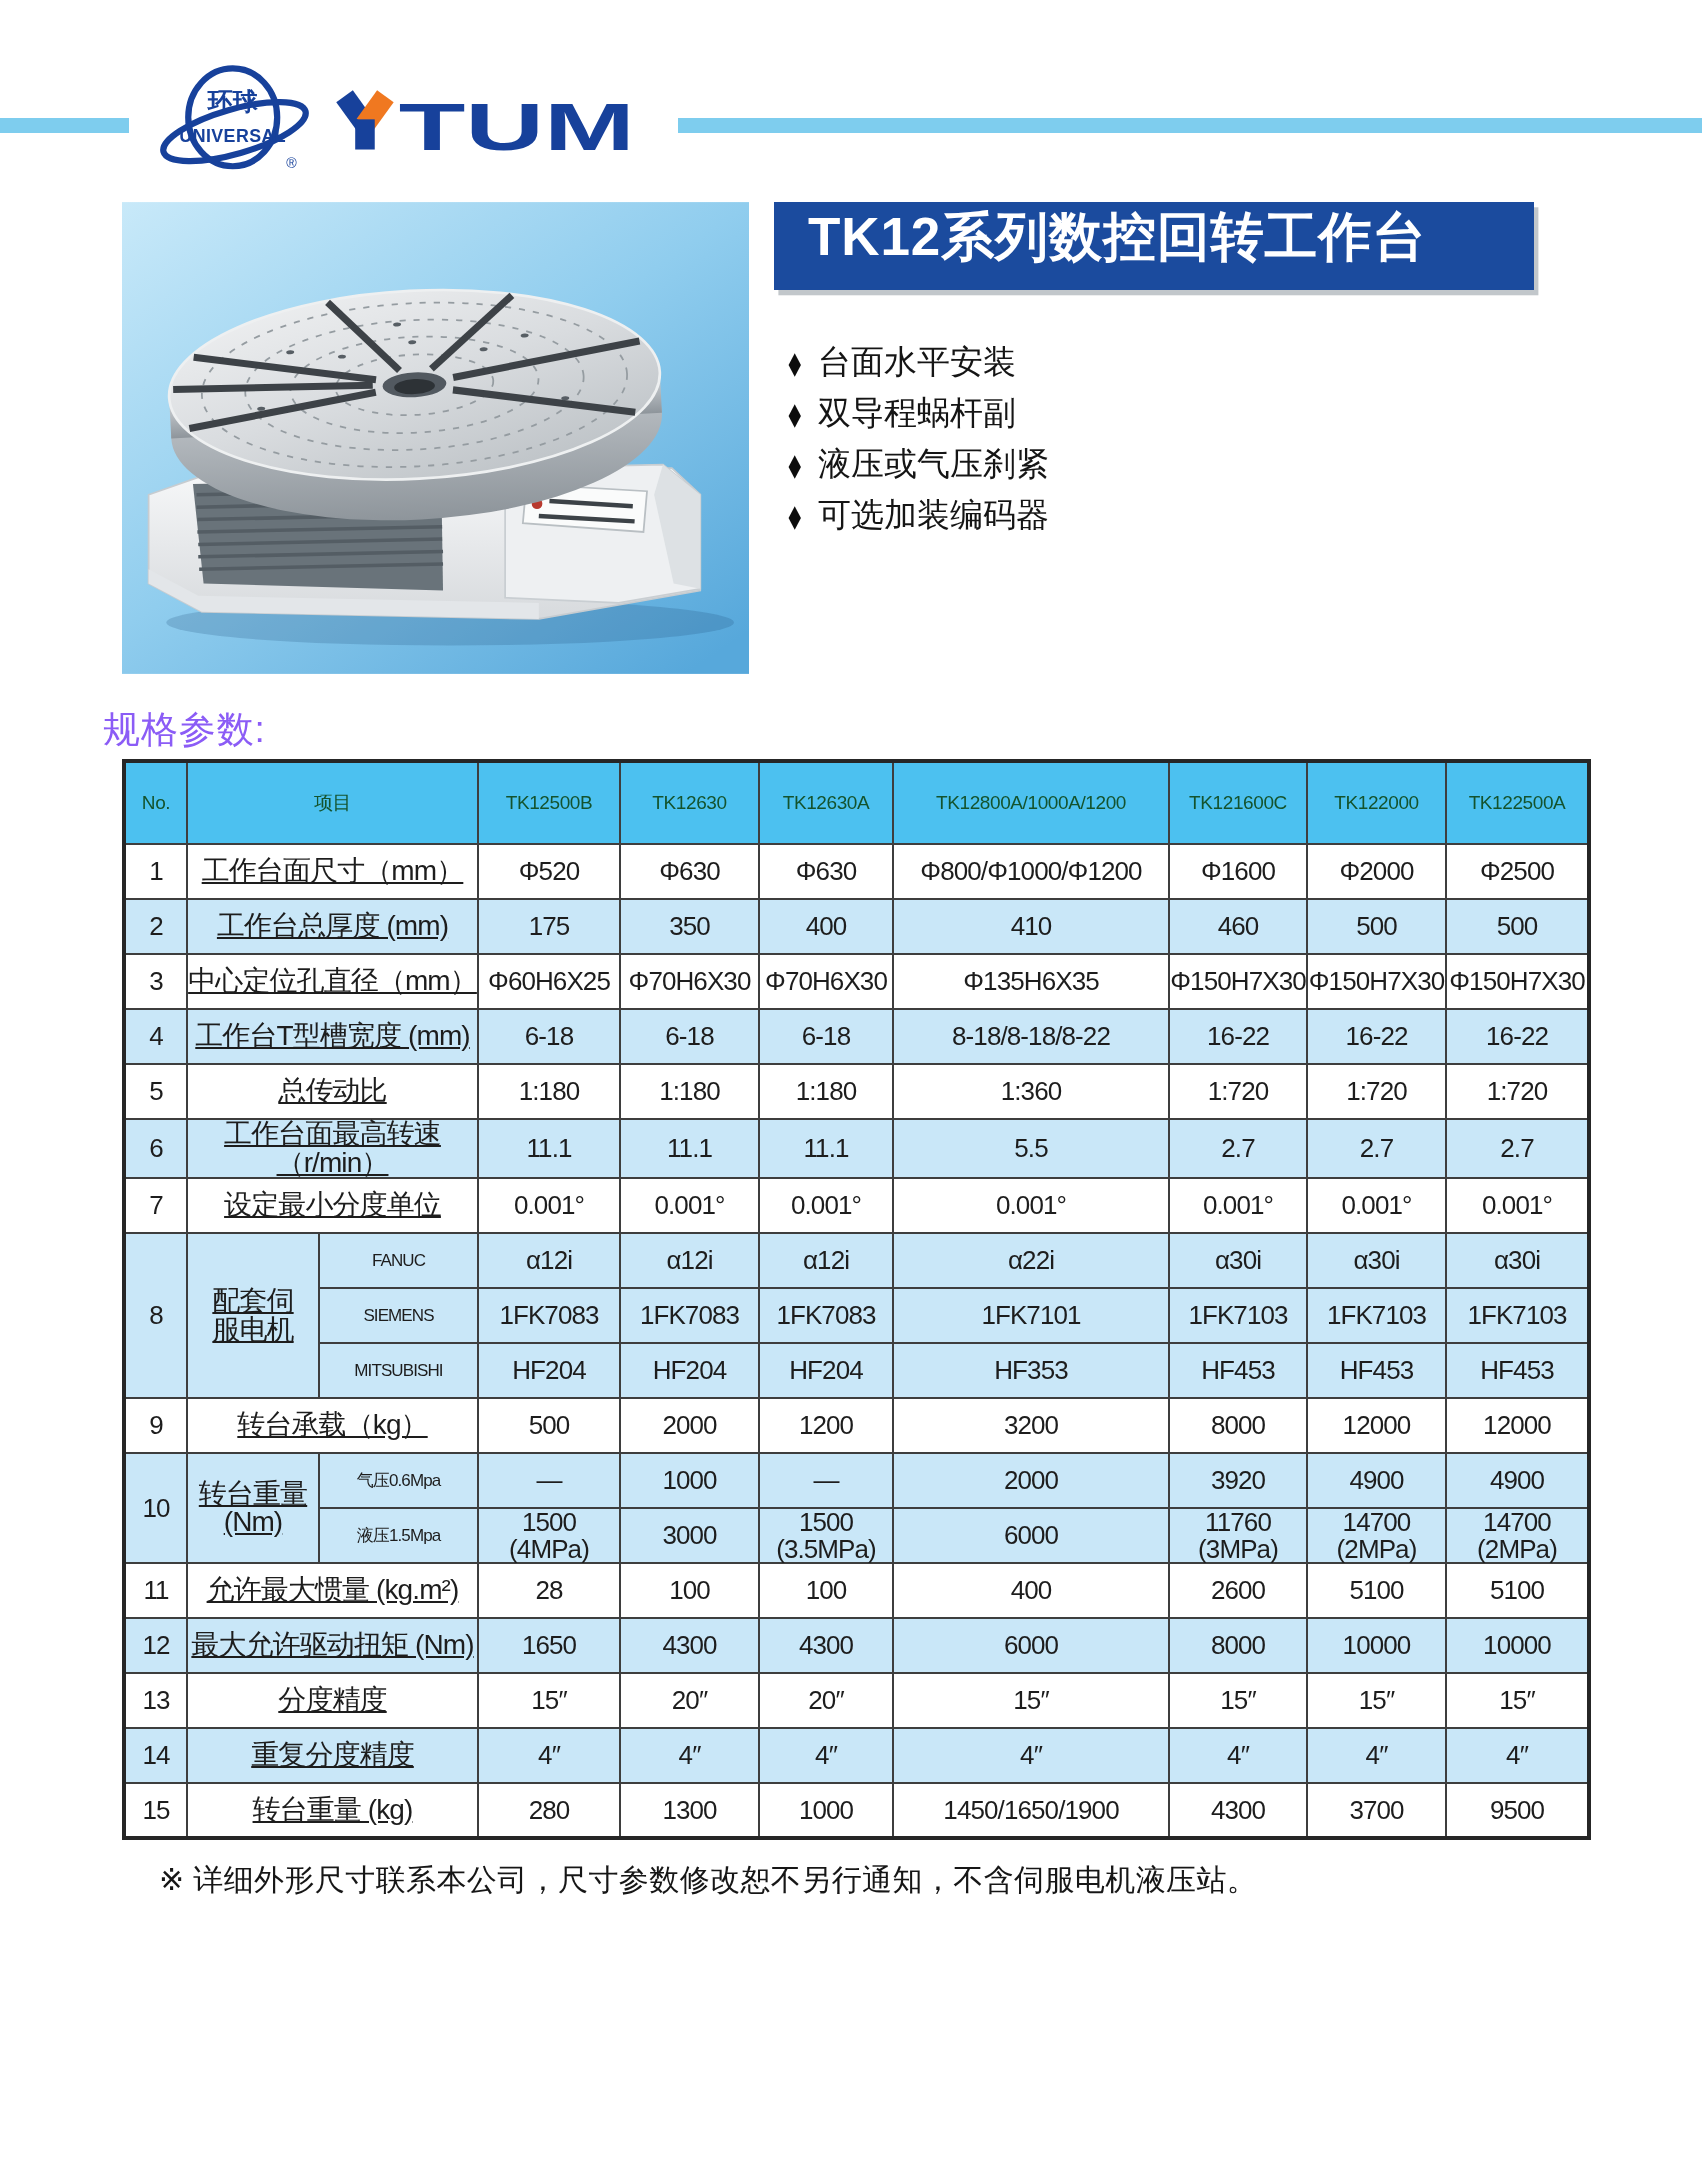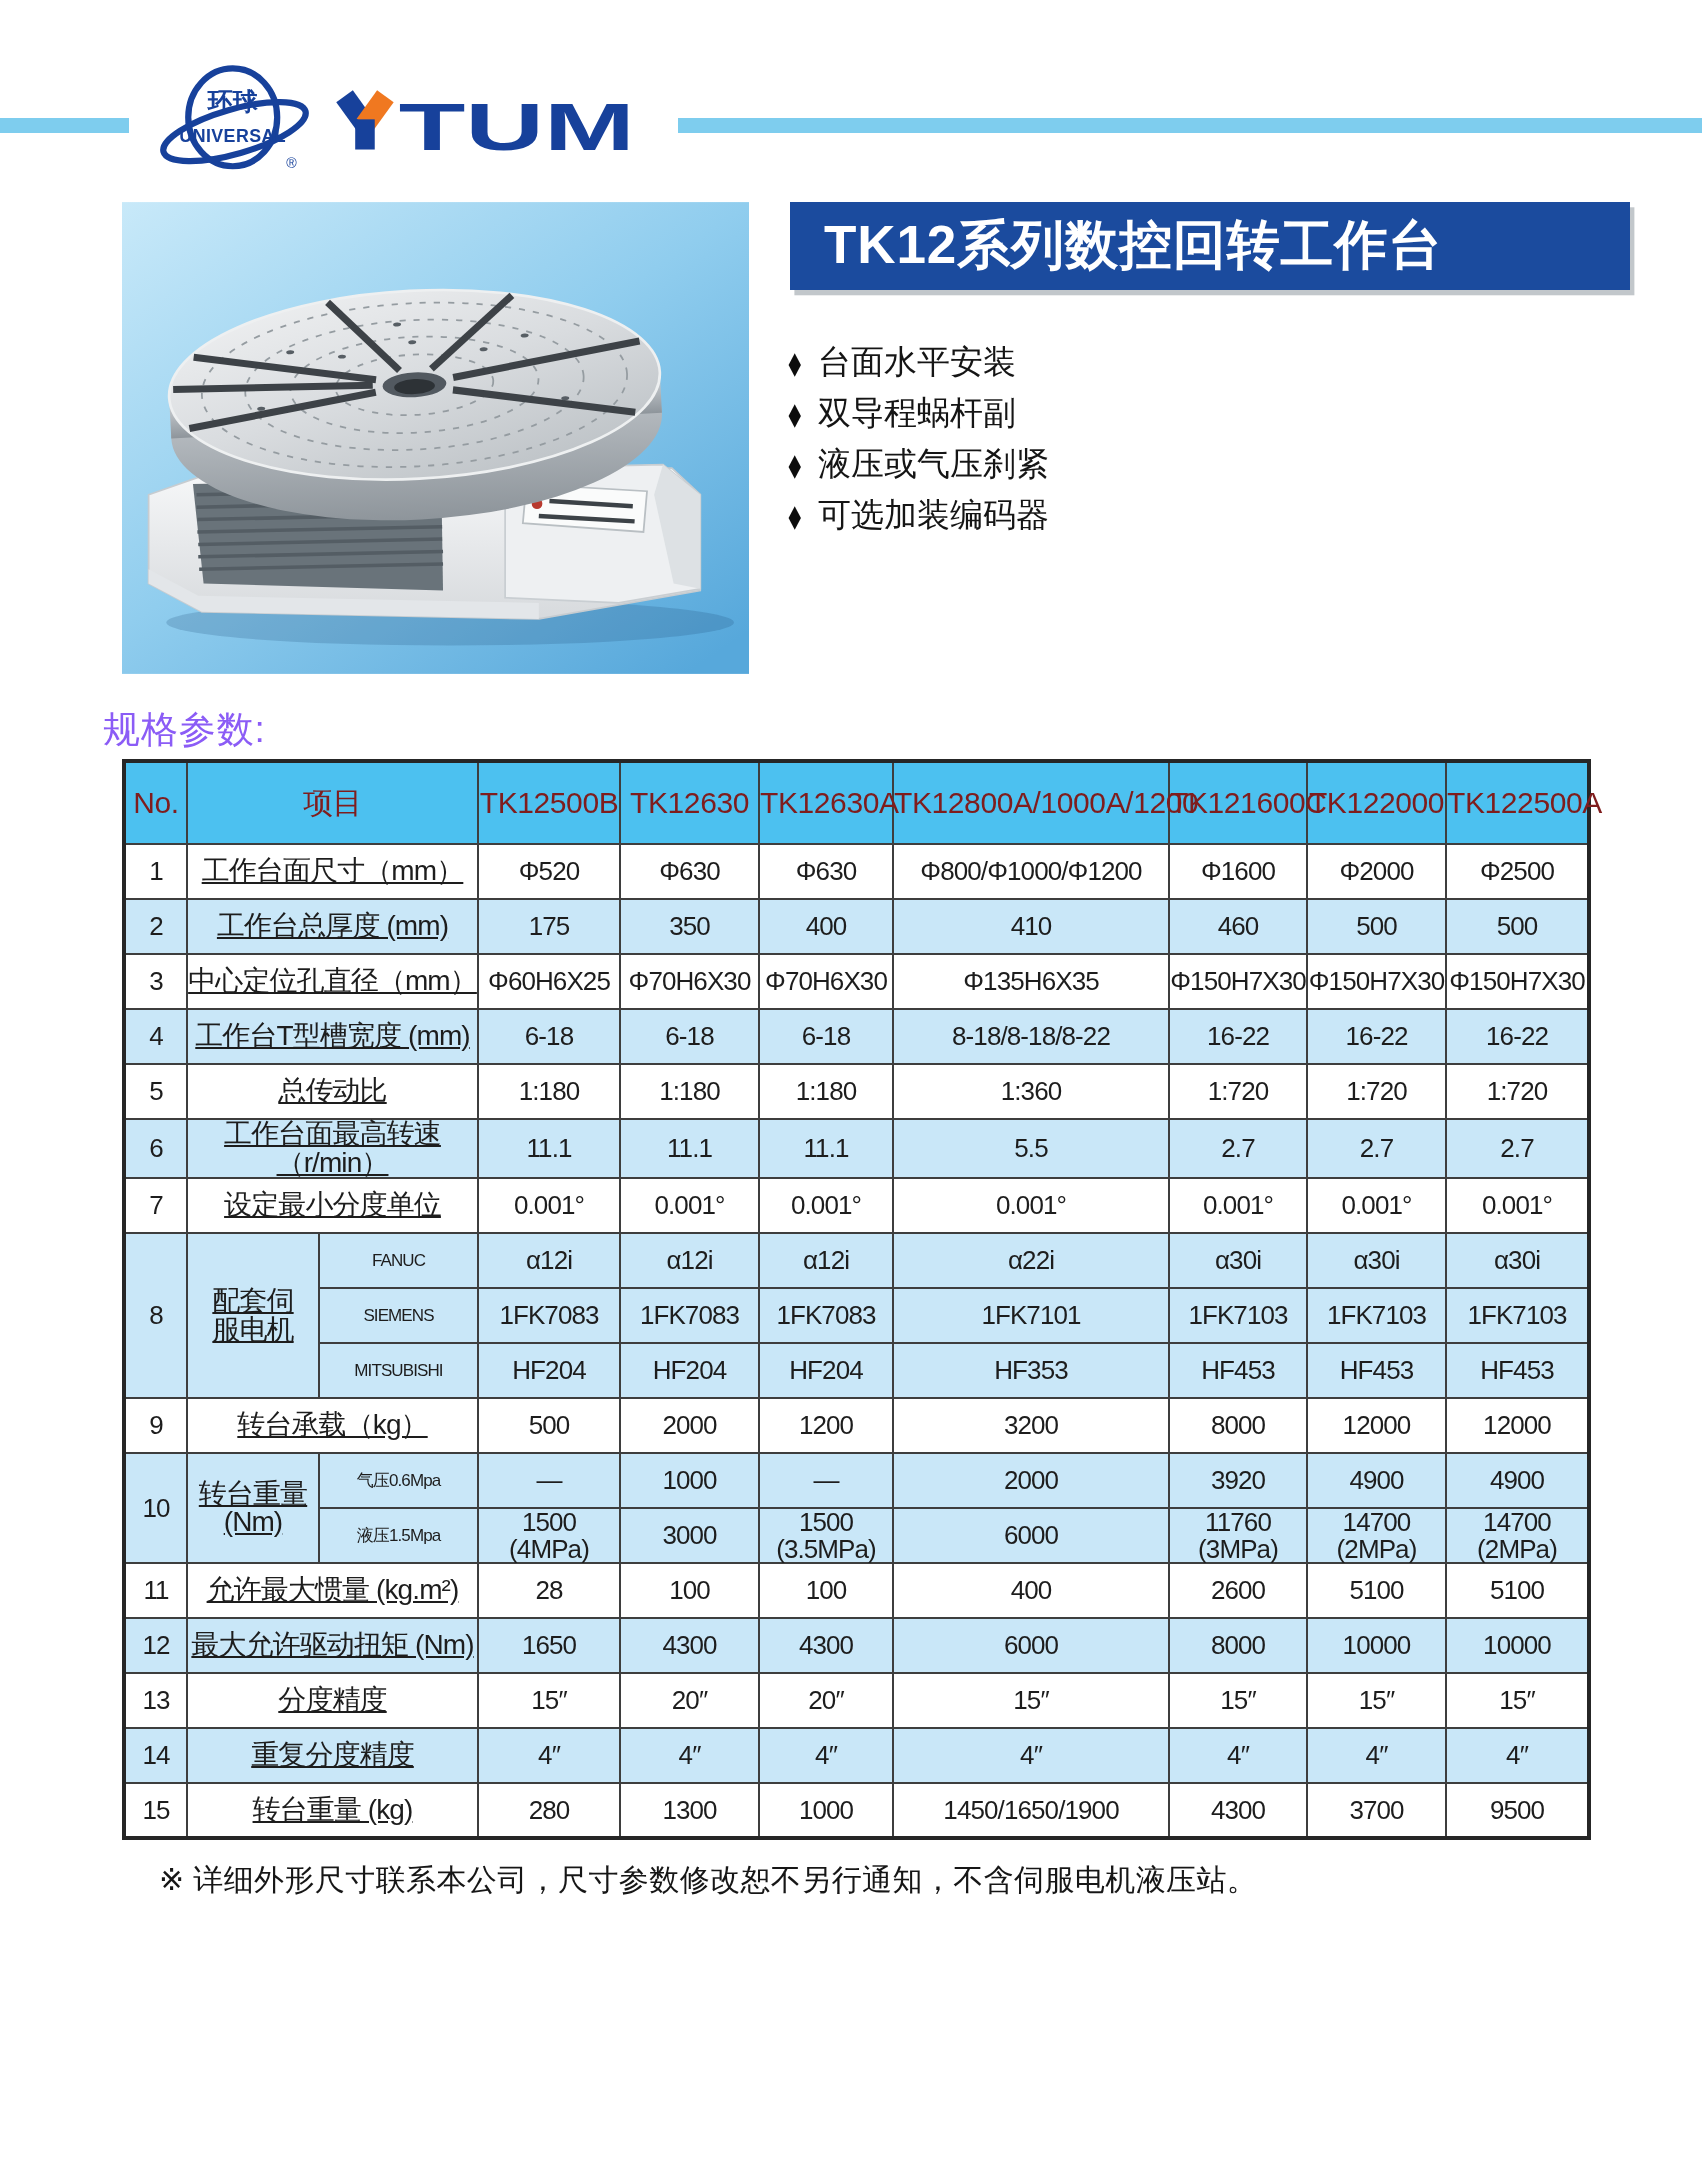--- a/index.html
+++ b/index.html
@@ -8,38 +8,38 @@
   .abs { position:absolute; }
 
   
   #bar-left  { left:0;   top:118px; width:129px;  height:15px; background:var(--accent-bar-blue,#7ECDEE); }
   #bar-right { left:678px;top:118px; width:1024px; height:15px; background:var(--accent-bar-blue,#7ECDEE); }
   #logo  { left:158px; top:65px; width:153px; height:110px; }
   #brand { left:333px; top:90px; width:309px; height:64px; }
 
   
   #photo { left:122px; top:202px; width:627px; height:472px; }
-  #banner { left:774px; top:202px; width:840px; height:88px; background:var(--banner-blue,#1B4B9E);
-            box-shadow:4.4px 5.3px 0 #c2c7cb; display:flex; align-items:center; padding-left:34px;margin-left:16px; }
+  #banner { left:774px; top:202px; width:760px; height:88px; background:var(--banner-blue,#1B4B9E);
+            box-shadow:4.4px 5.3px 0 #c2c7cb; display:flex; align-items:flex-start; padding-left:34px; }
   #banner h1 { color:#fff; font-size:53px; font-weight:700; letter-spacing:0.9px; white-space:nowrap; }
   #features { left:784px; top:337px; list-style:none; }
   .feature { display:flex; align-items:center; height:51px; font-size:33px; color:#151515; }
   .diamond { display:inline-block; transform:scale(0.58,1.1); font-size:28px; margin-right:12.4px; color:#0c0c0c; }
 
   
   #section-title { left:103px; top:705px; font-size:37px; color:#8b5cf6; letter-spacing:0.9px; }
 
   
   #spec { left:122px; top:759px; }
   table { border-collapse:collapse; table-layout:fixed; width:1465px; border:4.4px solid #262626; }
   td { border:2.7px solid #3e3e3e; text-align:center; vertical-align:middle;
        font-size:26px; color:#1d1d1d; line-height:1.02; white-space:pre-line; letter-spacing:-0.9px; }
   tr { height:55px; background:#fff; }
   tr.hdr { height:83px; }
-  tr.hdr td { background:var(--table-header-blue,#4CC1F0); font-size:30px; color:#7f1d1d; letter-spacing:-0.4px; }
+  tr.hdr td { background:var(--table-header-blue,#4CC1F0); font-size:19px; color:#14532d; letter-spacing:-0.4px; }
   tr.shade td { background:var(--row-stripe-blue,#C9E7F8); }
   td.lbl { font-size:28px;text-decoration:underline; }
   td.sub { font-size:17px; }
   td.no  { font-size:26px; }
 
   #footnote { left:122px; top:1860px; font-size:30px; color:#161616; letter-spacing:0.4px;margin-left:37px; }
 </style>
 </head>
 <body>
 

